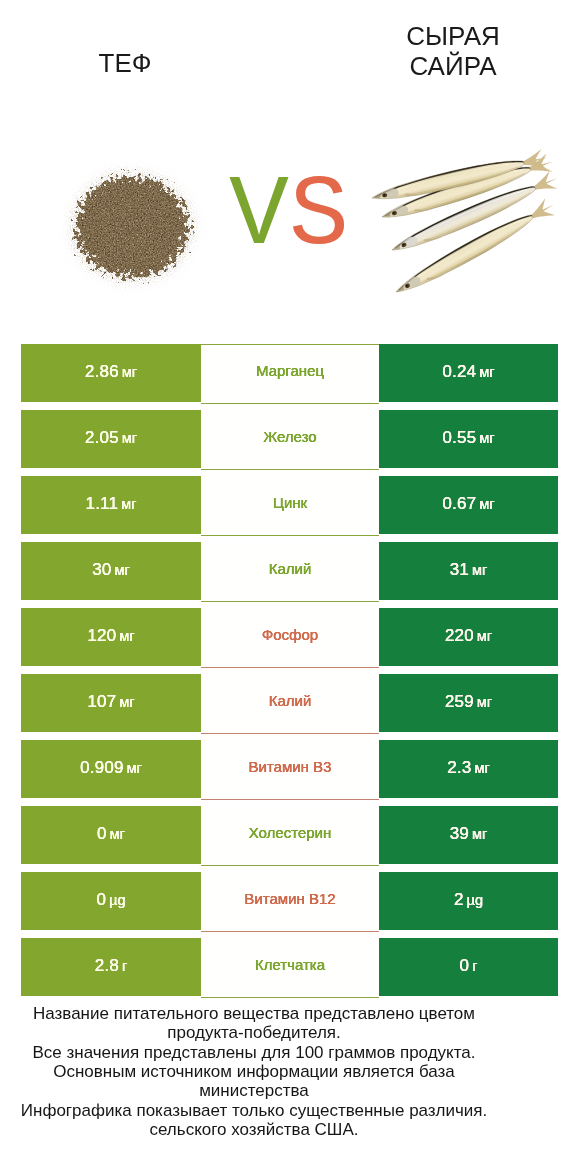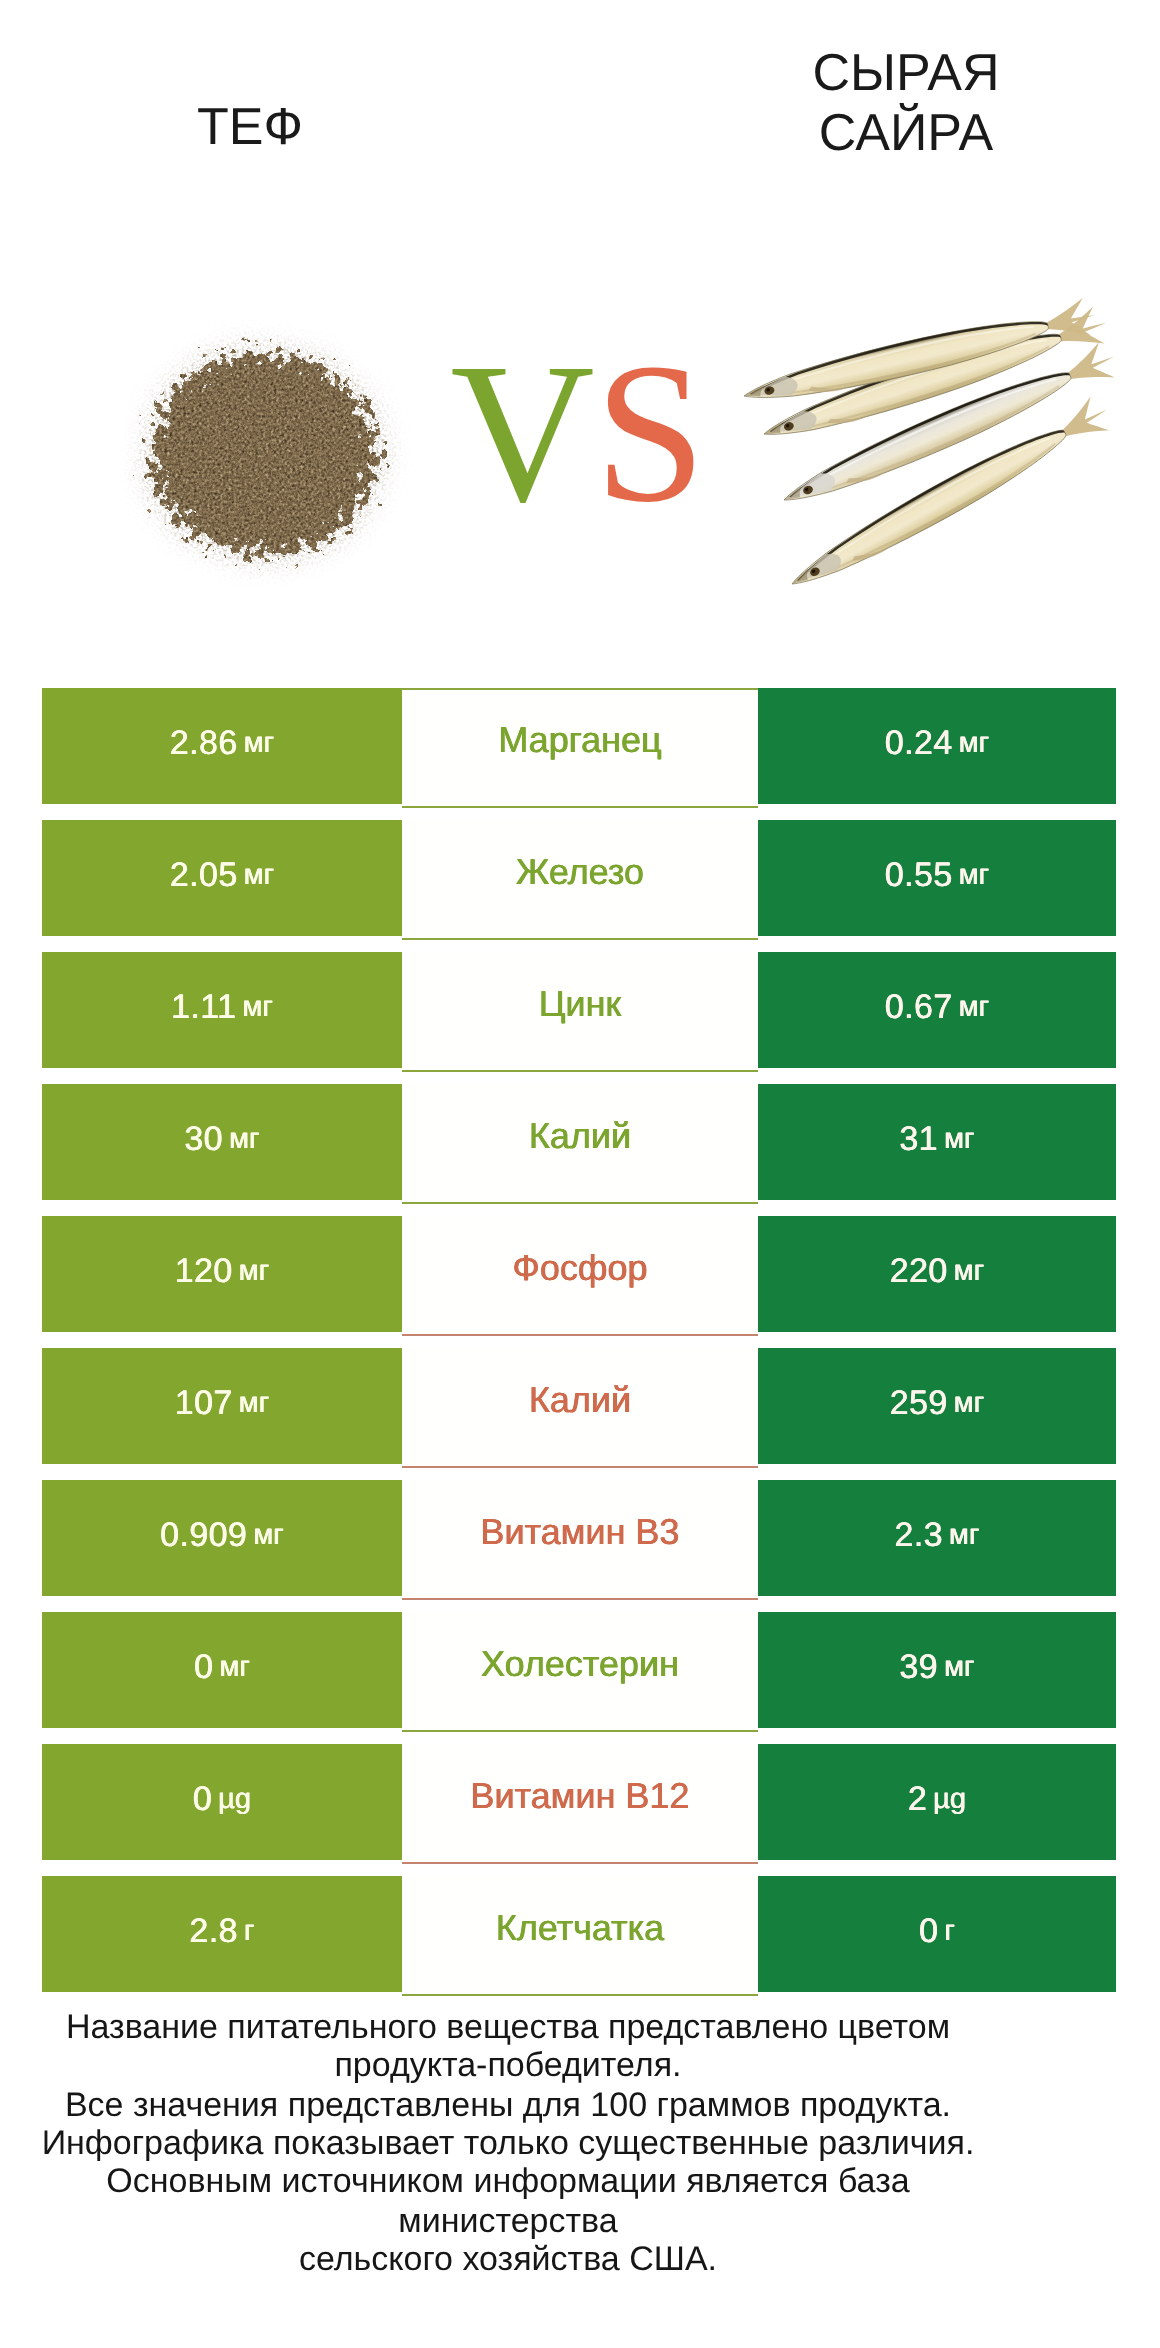--- a/index.html
+++ b/index.html
@@ -5,30 +5,30 @@
   html,body{margin:0;padding:0;}
   body{width:580px;height:1174px;background:#ffffff;font-family:"Liberation Sans",sans-serif;overflow:hidden;-webkit-font-smoothing:antialiased;}
   .page{position:relative;width:580px;height:1174px;background:#fff;}
 
   .ptitle{position:absolute;text-align:center;font-size:26px;color:#1a1a1a;line-height:29.5px;font-weight:400;}
   #title-left{left:-10px;top:49px;width:270px;}
   #title-right{left:343px;top:22px;width:220px;}
 
   #hero{position:absolute;left:0;top:0;width:580px;height:320px;}
 
-  #vs{position:absolute;left:199px;top:167px;width:180px;height:100px;text-align:center;font-family:Liberation Serif, serif;font-size:100px;line-height:100px;font-weight:400;letter-spacing:0px;}
+  #vs{position:absolute;left:199px;top:167px;width:180px;height:100px;text-align:center;font-family:Liberation Mono, monospace;font-size:100px;line-height:100px;font-weight:400;letter-spacing:0px;}
   #vs .v{color:#7ba52e;}
   #vs .s{color:#e4694a;}
 
   #tbl{position:absolute;left:21px;top:344px;width:537px;}
   .row{position:relative;height:66px;display:flex;}
   .cl,.cr,.cm{box-sizing:border-box;display:flex;align-items:center;justify-content:center;}
   .cl{width:180px;background:#82a62e;color:#fbfbe8;height:58.4px;padding-bottom:3px;}
   .cr{width:179px;background:#15803d;color:#fdf4ec;height:58.4px;padding-bottom:3px;}
-  .cm{width:178px;background:#fffffd;font-weight:400;font-size:18px;height:59.9px;padding-bottom:6px;}
+  .cm{width:178px;background:#fffffd;font-weight:400;font-size:15px;height:59.9px;padding-bottom:6px;}
   .row:first-child .cm{border-top:1px solid #8ba63d;}
   .cm span{text-shadow:0.2px 0 0 currentColor,-0.2px 0 0 currentColor;}
   .num{font-size:17px;font-weight:400;letter-spacing:.2px;text-shadow:0.18px 0 0 currentColor,-0.18px 0 0 currentColor;}
   .unit{font-size:14.5px;font-weight:400;margin-left:3px;text-shadow:0.18px 0 0 currentColor,-0.18px 0 0 currentColor;}
   .gwin{color:#7ba52e;border-bottom:1px solid #8ba63d;}
   .owin{color:#cf6a4d;border-bottom:1px solid #c4836e;}
 
   #footer{position:absolute;left:0px;top:1004px;width:508px;text-align:center;font-size:17px;color:#161616;line-height:19.35px;}
 </style>
 </head>
@@ -253,17 +253,17 @@
           <span class="num">0</span>
           <span class="unit">г</span>
         </div>
       </div>
     </div>
 
   <div id="footer">
       <div>Название питательного вещества представлено цветом</div>
       <div>продукта-победителя.</div>
       <div>Все значения представлены для 100 граммов продукта.</div>
+      <div>Основным источником информации является база министерства</div>
       <div>Инфографика показывает только существенные различия.</div>
-      <div>Основным источником информации является база министерства</div>
       <div>сельского хозяйства США.</div>
     </div>
 </div>
 
 </body></html>

